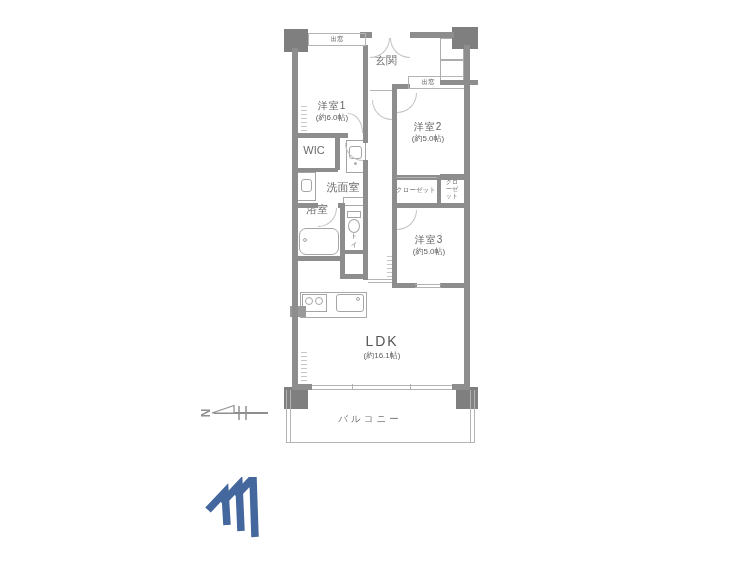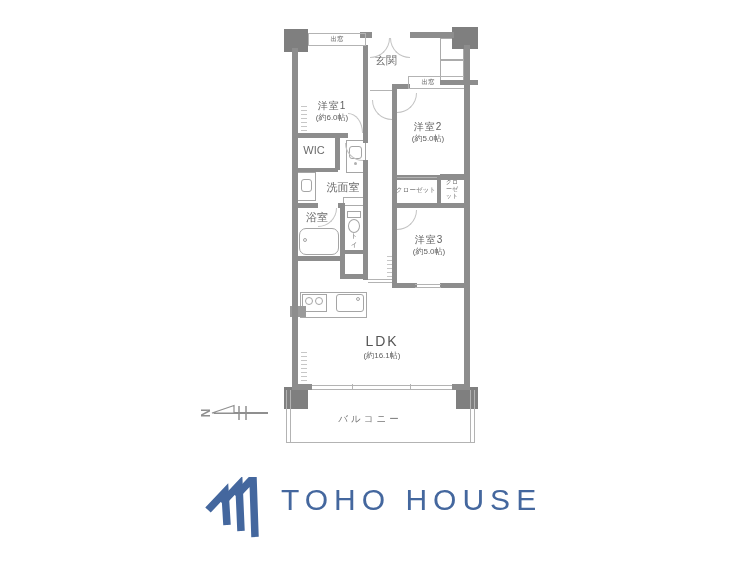--- a/index.html
+++ b/index.html
@@ -47,21 +47,21 @@
     <div class="sz">(約16.1帖)</div>
   </div>
 
   <div class="lbl sm" style="left:386px;top:61px">玄関</div>
   <div class="lbl xs" style="left:337px;top:39px">出窓</div>
   <div class="lbl xs" style="left:428px;top:82px">出窓</div>
   <div class="lbl xs" style="left:452px;top:49px">MB</div>
   <div class="lbl xs" style="left:452px;top:71px">TR</div>
   <div class="lbl sm" style="left:314px;top:151px">WIC</div>
   <div class="lbl sm" style="left:343px;top:188px">洗面室</div>
-  <div class="lbl sm" style="left:317px;top:218px">浴室</div>
+  <div class="lbl sm" style="left:317px;top:210px">浴室</div>
   <div class="lbl xs vert" style="left:354px;top:241px">トイレ</div>
   <div class="lbl xs" style="left:355px;top:201px">棚</div>
   <div class="lbl" style="left:355px;top:264px;font-size:11px;color:#777">R</div>
   <div class="lbl xs" style="left:416px;top:190px">クローゼット</div>
   <div class="lbl xs wrap2" style="left:452px;top:190px;font-size:6px">クローゼット</div>
   <div class="lbl" style="left:370px;top:419px;font-size:9.5px;letter-spacing:3px;color:#777">バルコニー</div>
 
   <div class="box" style="left:440px;top:38px;width:24px;height:22px"></div>
   <div class="box" style="left:440px;top:60px;width:24px;height:22px"></div>
   <div class="box" style="left:343px;top:197px;width:24px;height:9px"></div>
@@ -101,21 +101,20 @@
     <line x1="48" y1="6" x2="48" y2="20" stroke="#8f8f8f" stroke-width="1.5"></line>
   </svg>
 
   <svg style="left:202px;top:477px" width="64" height="62" viewBox="0 0 64 62">
     <g fill="none" stroke="#44679e" stroke-width="7.5" stroke-miterlimit="10">
       <path d="M6,33 L23,15 L25,48"></path>
       <path d="M20,26 L37,8 L39,54"></path>
       <path d="M34,19 L51,1 L53,60"></path>
     </g>
   </svg>
-  <div id="logo-text">TOHO HOUSE</div>
 
 <div class="p" style="left: 284px; top: 29px; width: 24px; height: 23px;"></div>
     <div class="p" style="left: 452px; top: 27px; width: 26px; height: 22px;"></div>
     <div class="p" style="left: 284px; top: 387px; width: 24px; height: 22px;"></div>
     <div class="p" style="left: 456px; top: 387px; width: 22px; height: 22px;"></div>
     <div class="w" style="left: 292px; top: 48px; width: 6px; height: 339px;"></div>
     <div class="w" style="left: 464px; top: 45px; width: 6px; height: 342px;"></div>
     <div class="w" style="left: 360px; top: 32px; width: 12px; height: 6px;"></div>
     <div class="w" style="left: 410px; top: 32px; width: 44px; height: 6px;"></div>
     <div class="w" style="left: 363px; top: 45px; width: 5px; height: 88px;"></div>

